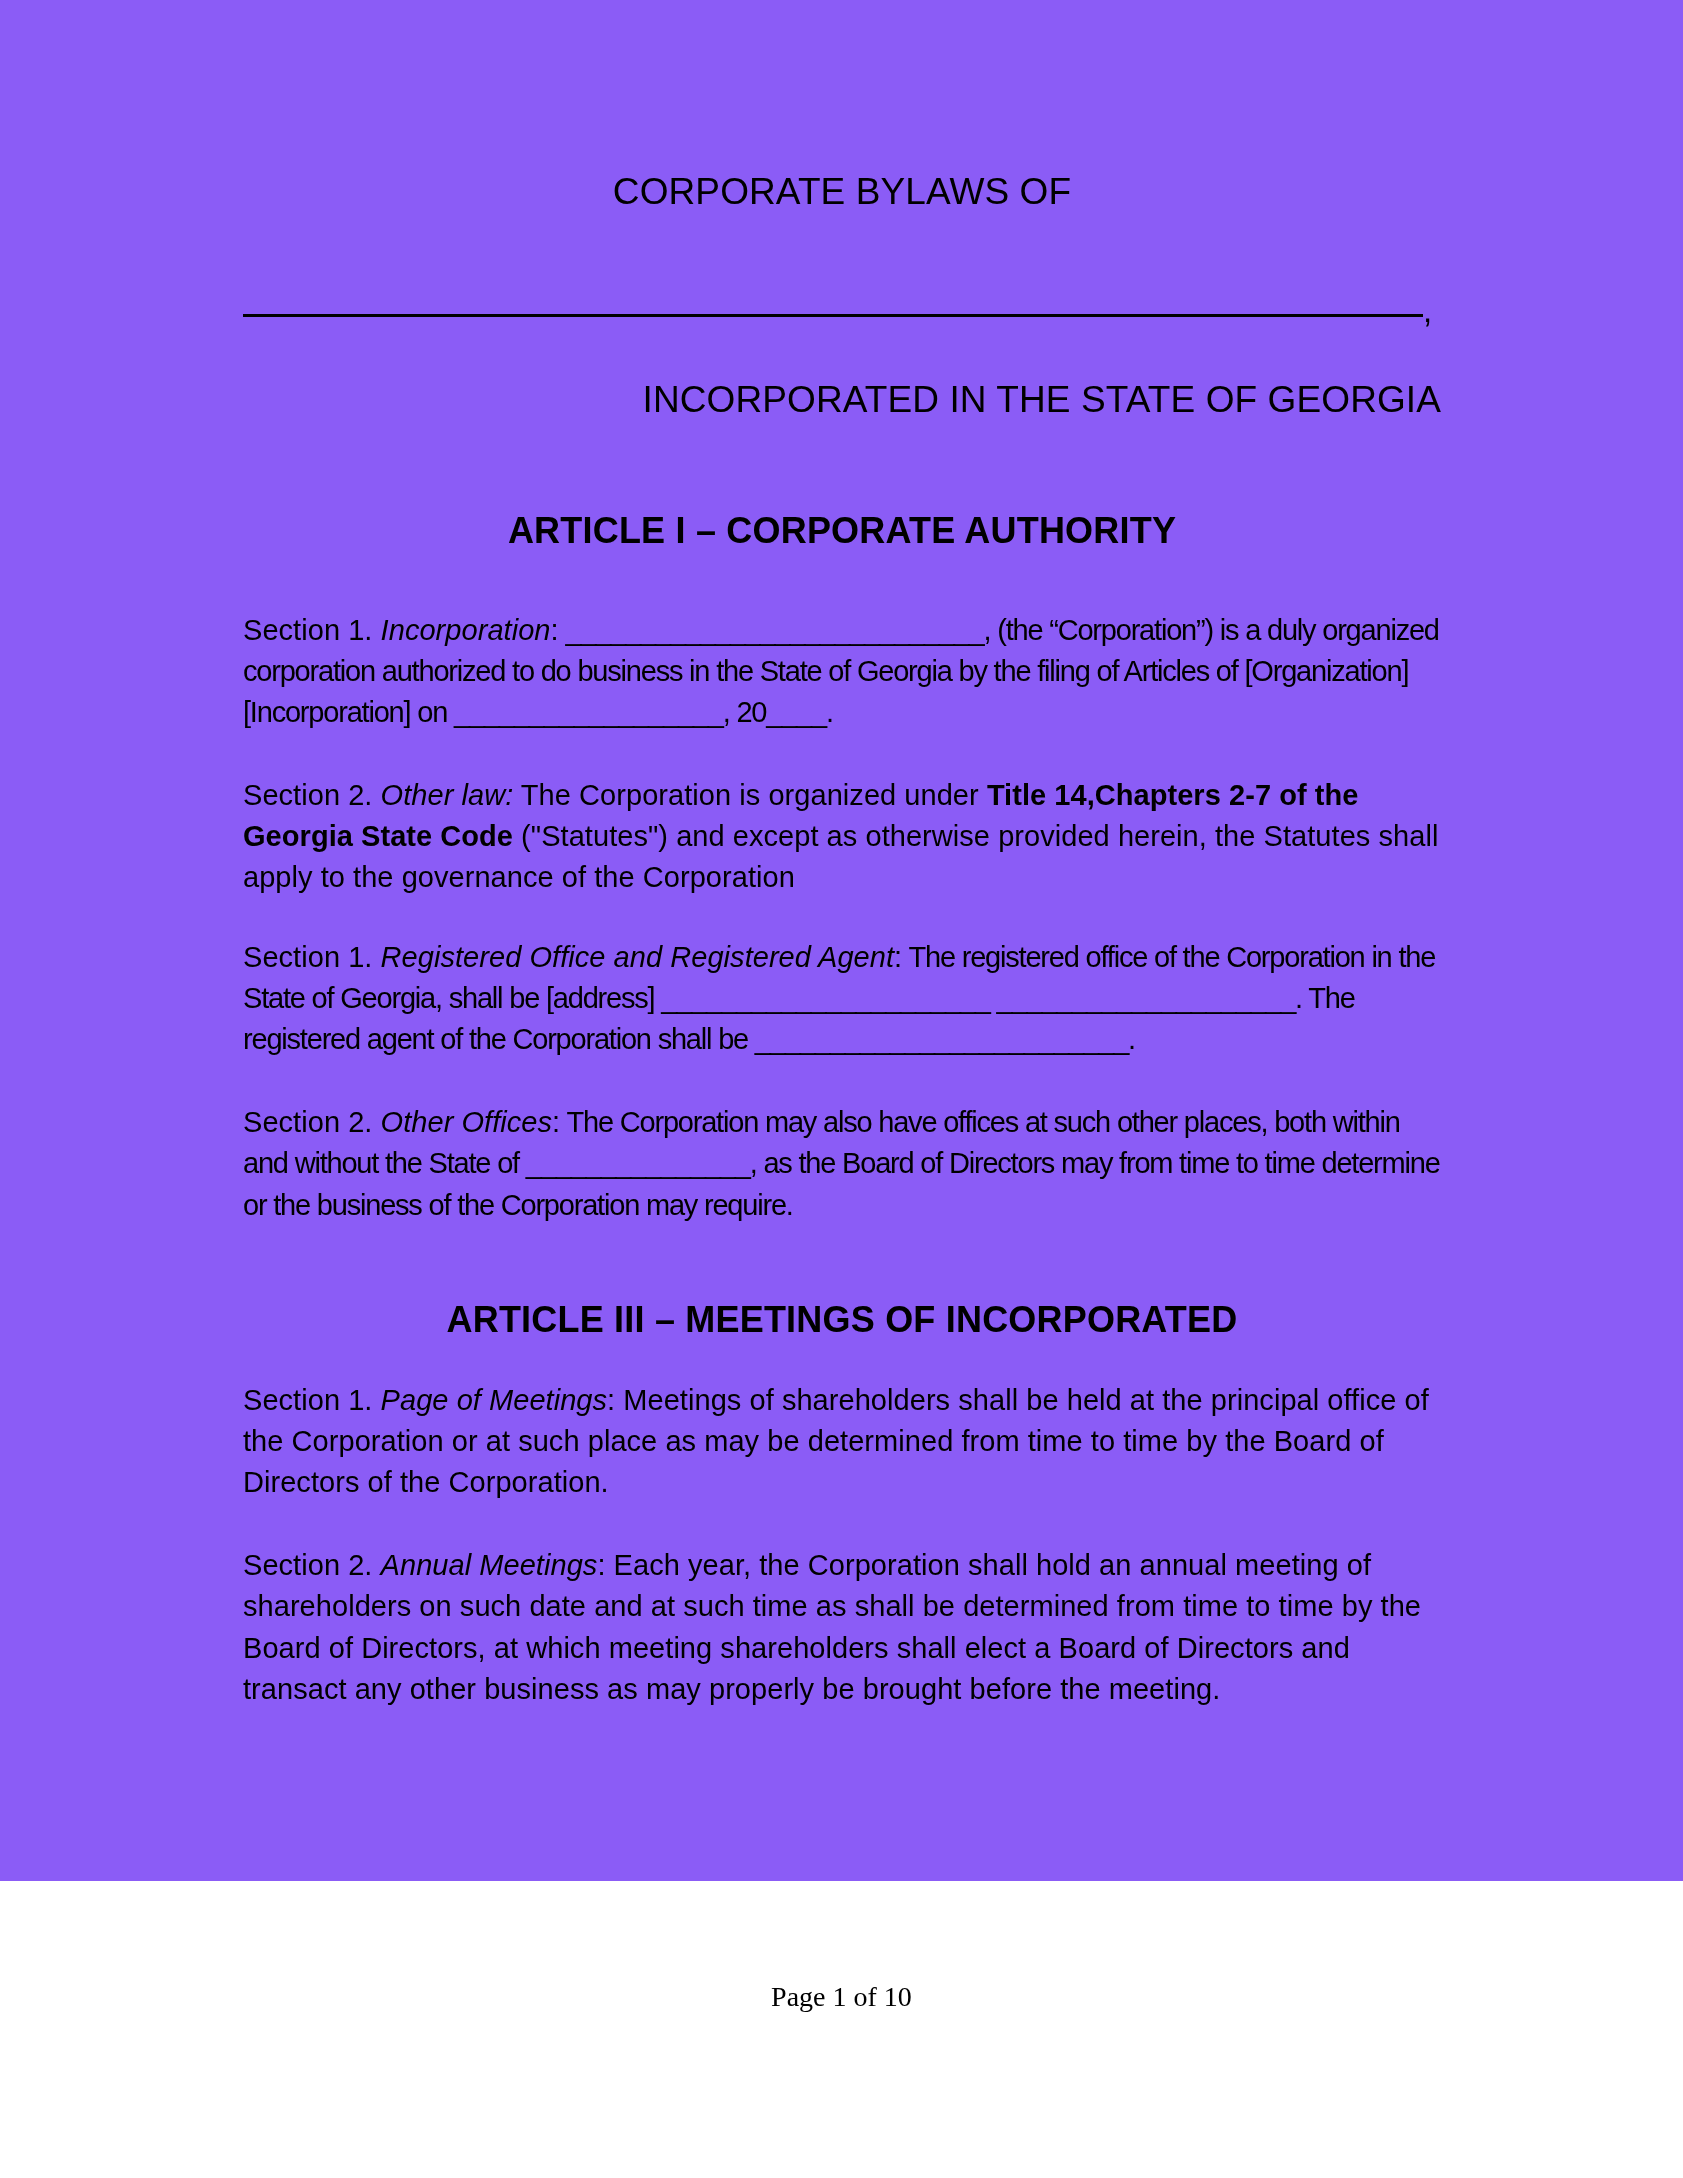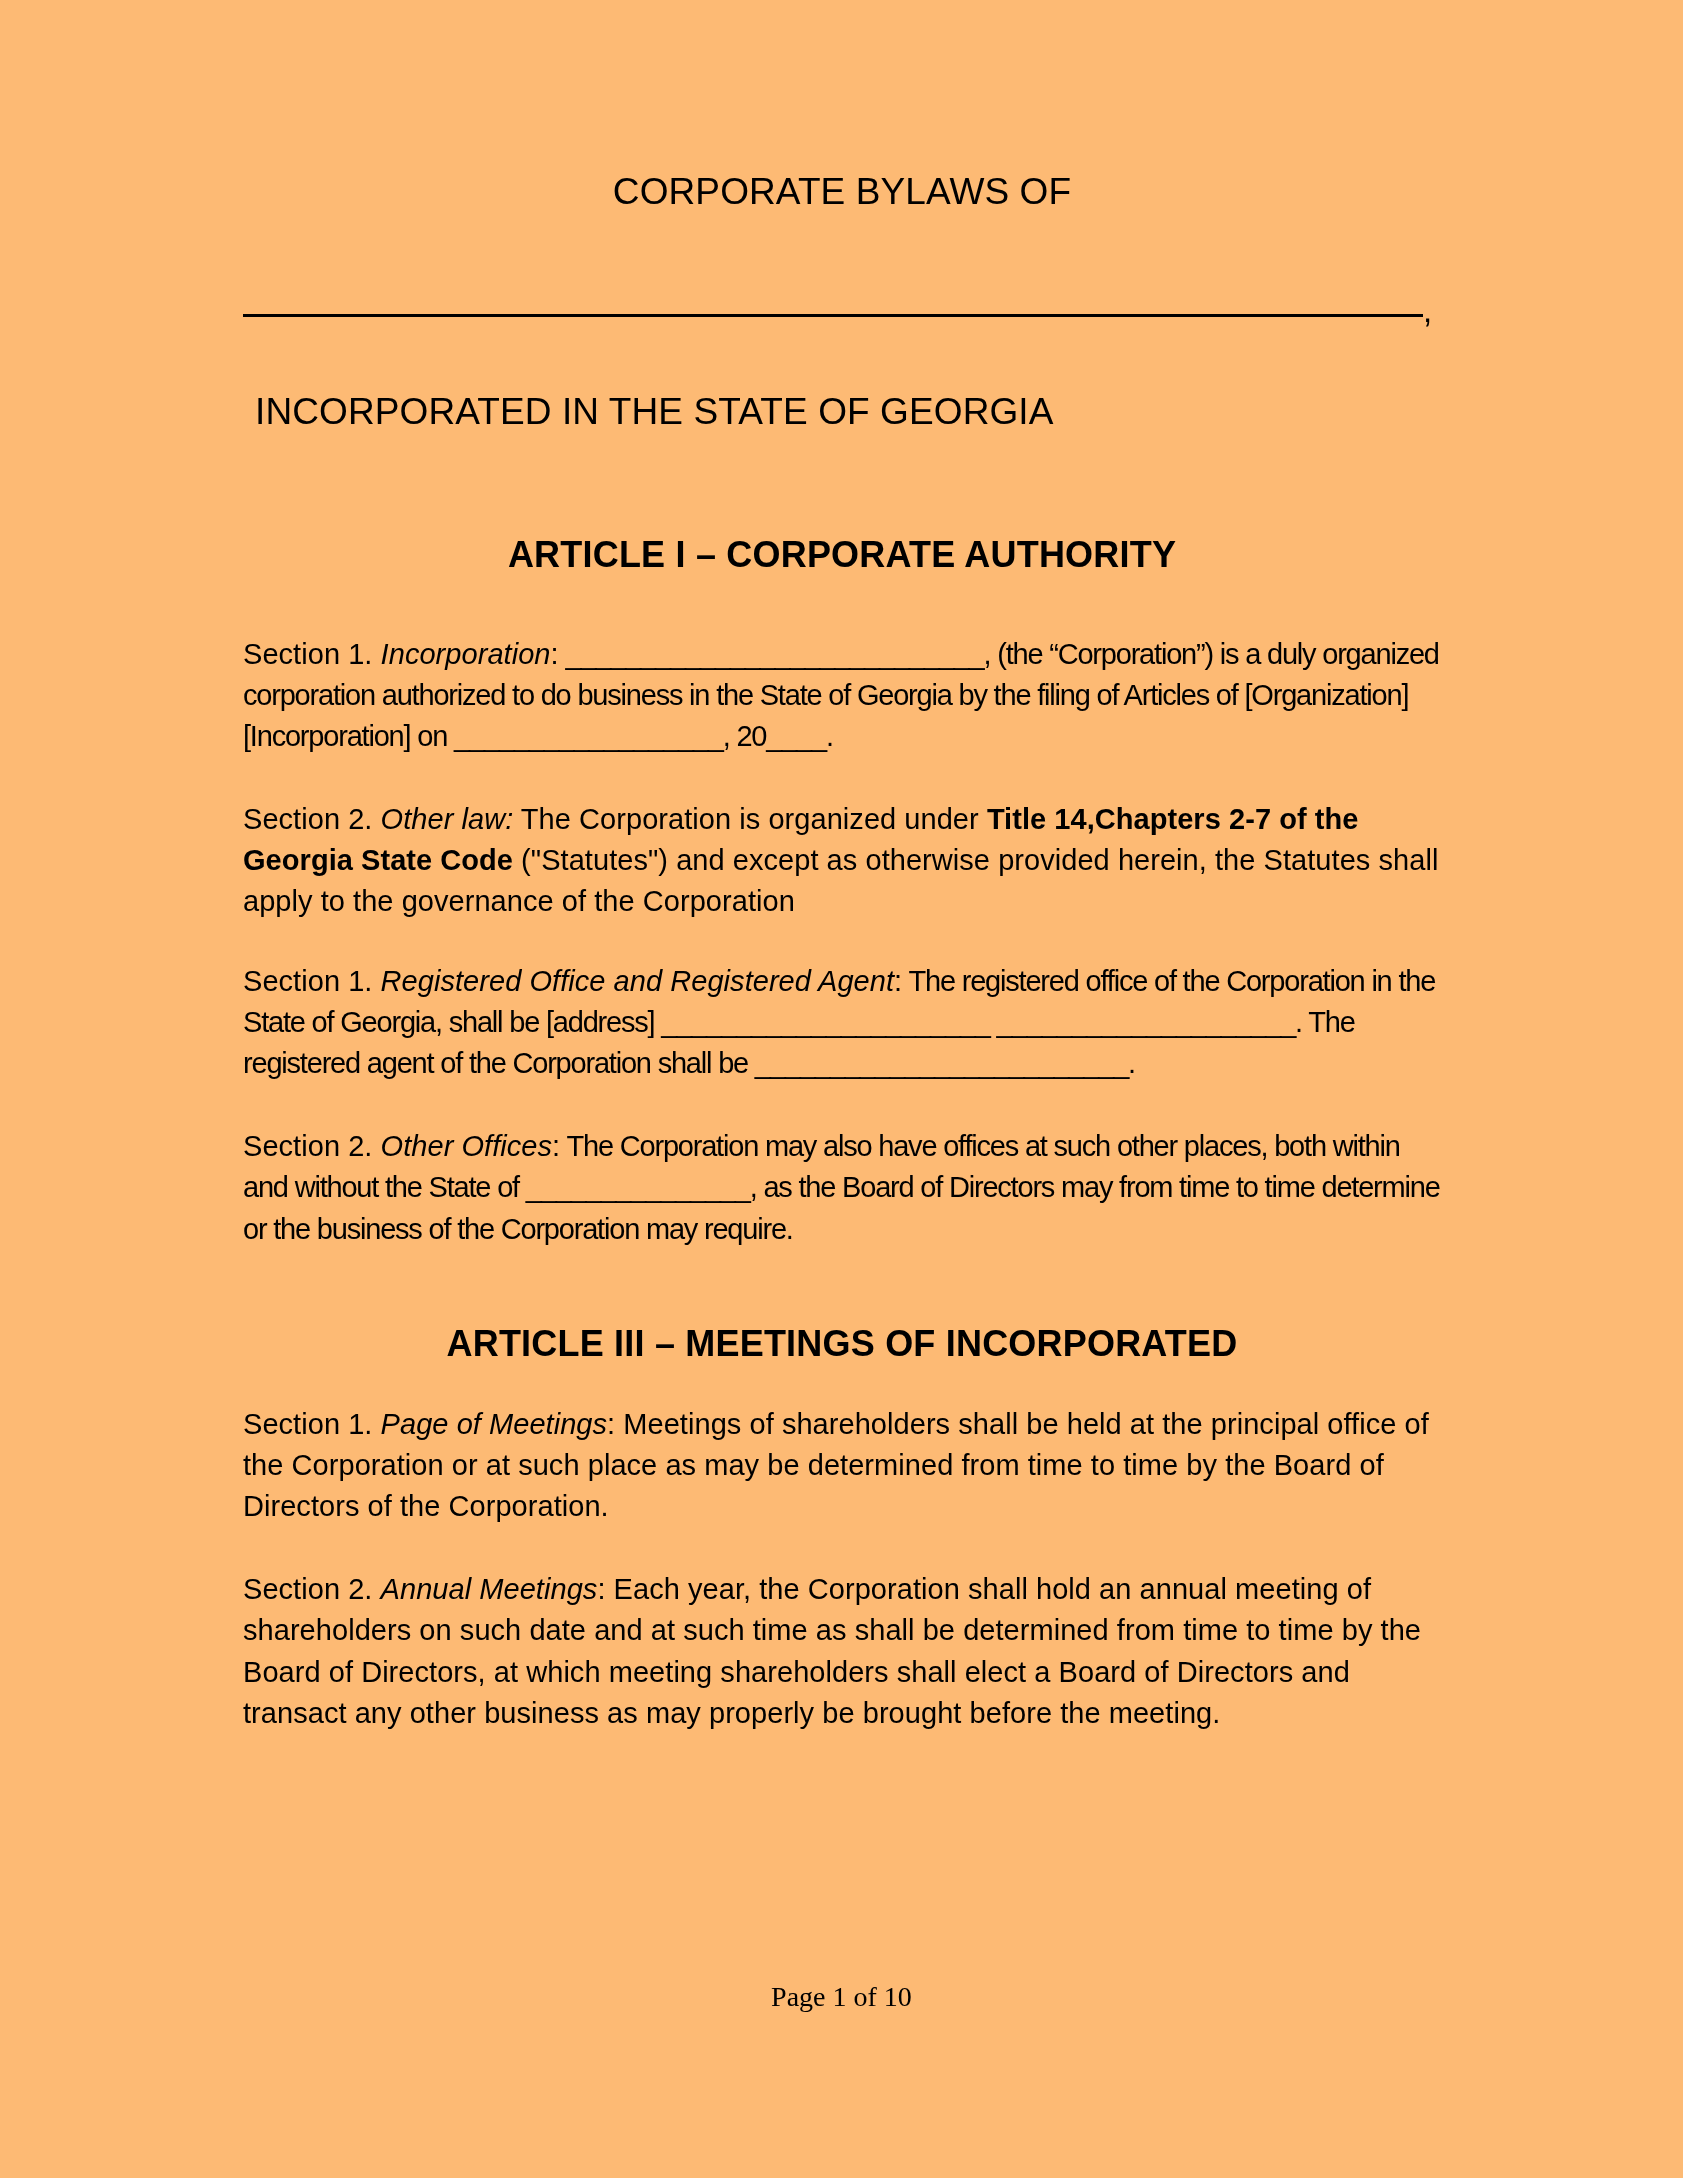--- a/index.html
+++ b/index.html
@@ -10,22 +10,22 @@
   body {
     width: 1683px;
     height: 2178px;
     font-family: "Liberation Sans", sans-serif;
     color: #000000;
     -webkit-font-smoothing: antialiased;
   }
   .page {
     position: relative;
     width: 1683px;
-    height: 2178px;
-    background: #fdba74;
+    height: 1881px;
+    background: #8b5cf6;
     box-sizing: border-box;
     padding: 0 243px;
   }
   .doc-body {
     position: relative;
     width: 1198px;
   }
   
   .title-main {
     text-align: center;
@@ -48,25 +48,25 @@
     display: inline-block;
     width: 1180px;
     border-bottom: 3px solid #000;
     height: 0;
     vertical-align: 5px;
   }
   .name-blank-row .comma {
     font-size: 33px;
   }
   .title-state {
-    text-align: left;
+    text-align: right;
     font-size: 37px;
     font-weight: 400;
     line-height: 1.2;
-    margin: 12px;
+    margin: 0;
     padding-top: 48px;
     letter-spacing: 0.1px;
   }
   
   .article-heading {
     text-align: center;
     font-size: 36px;
     font-weight: bold;
     line-height: 1.25;
     margin: 0;

